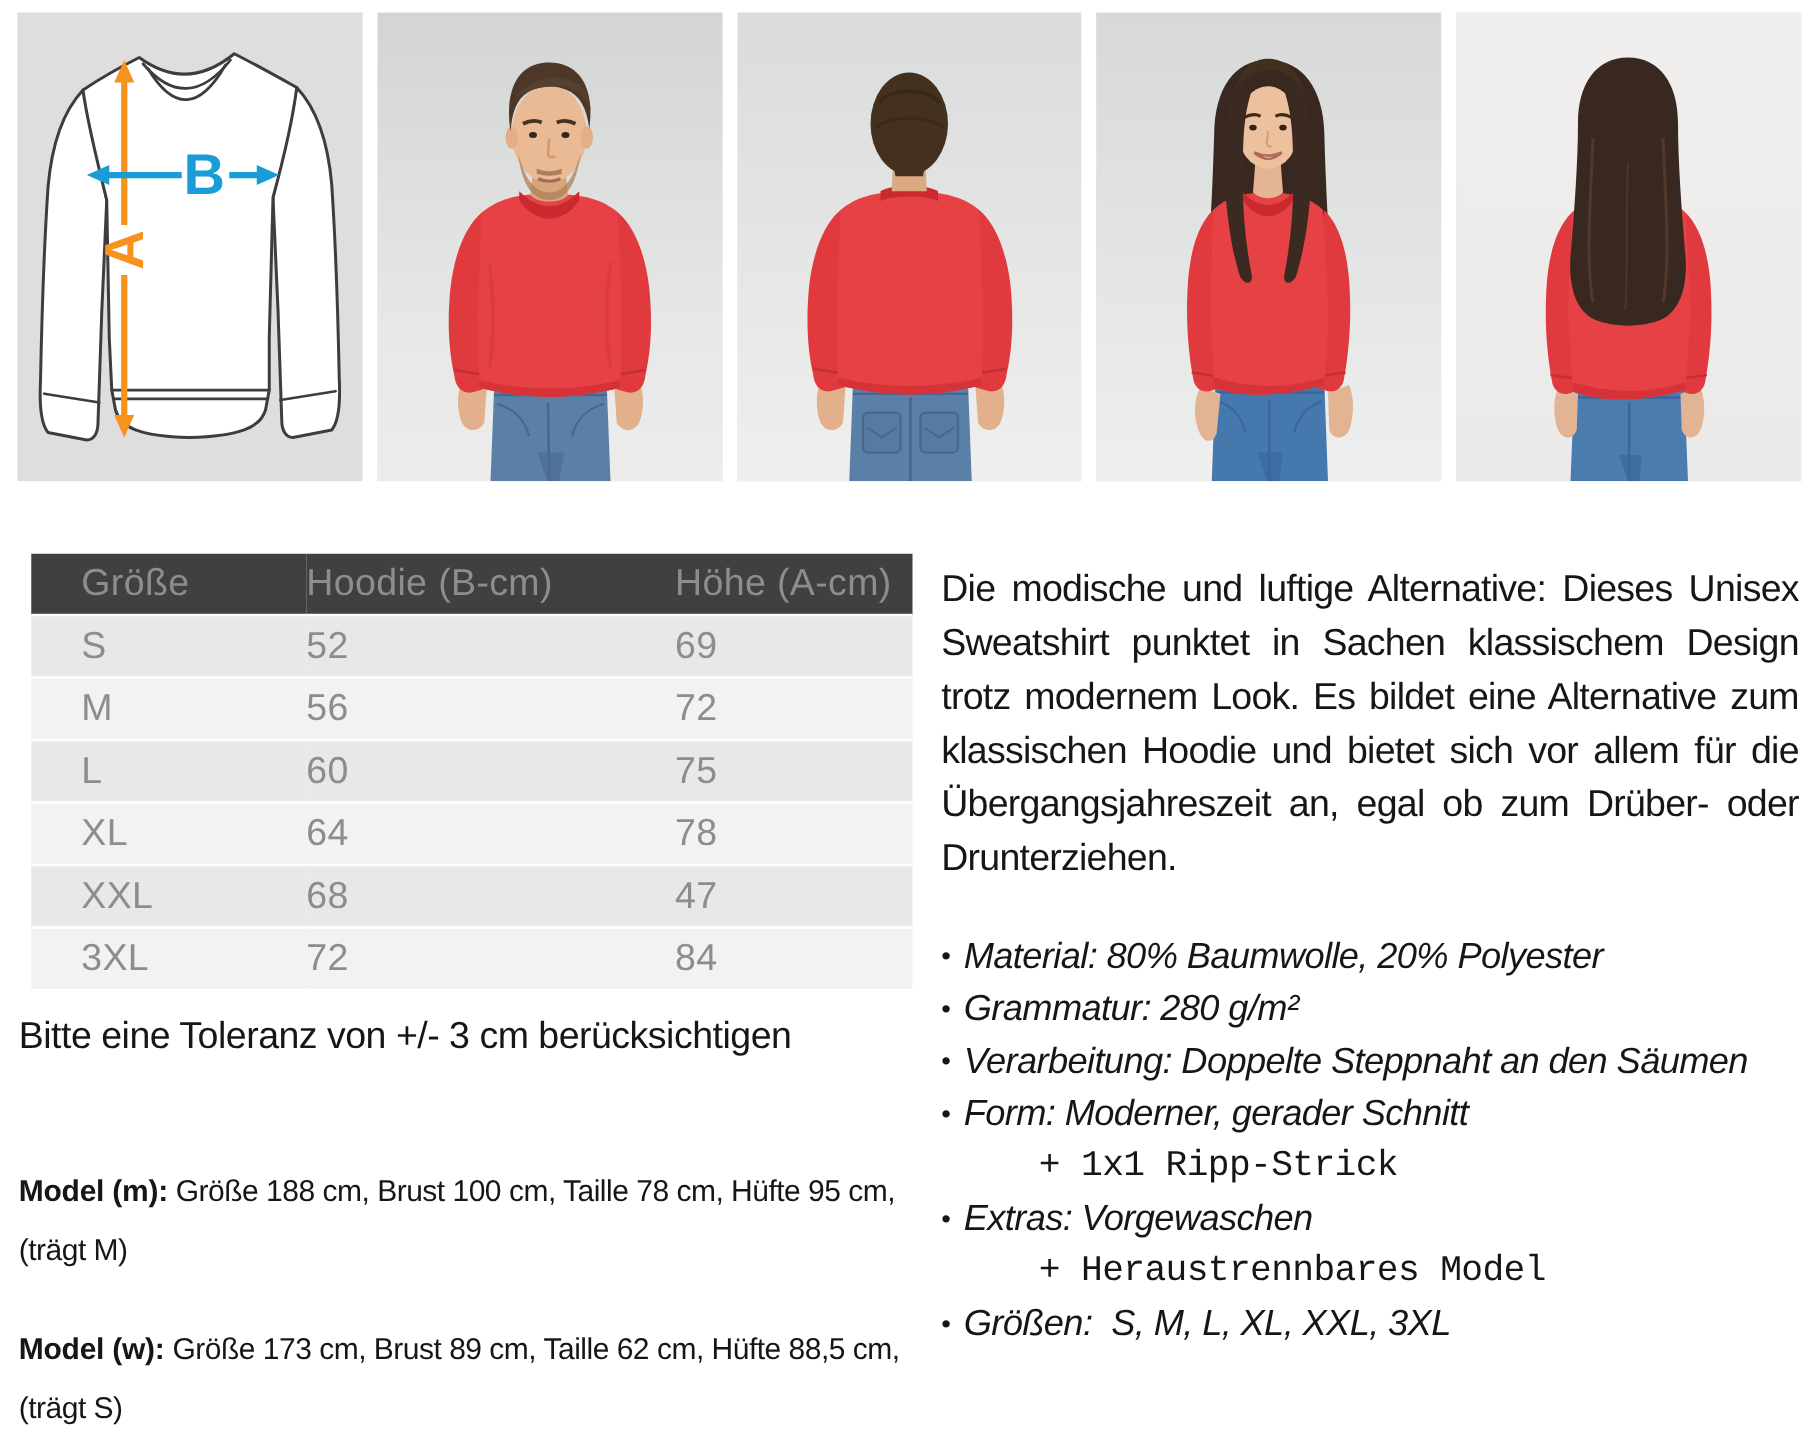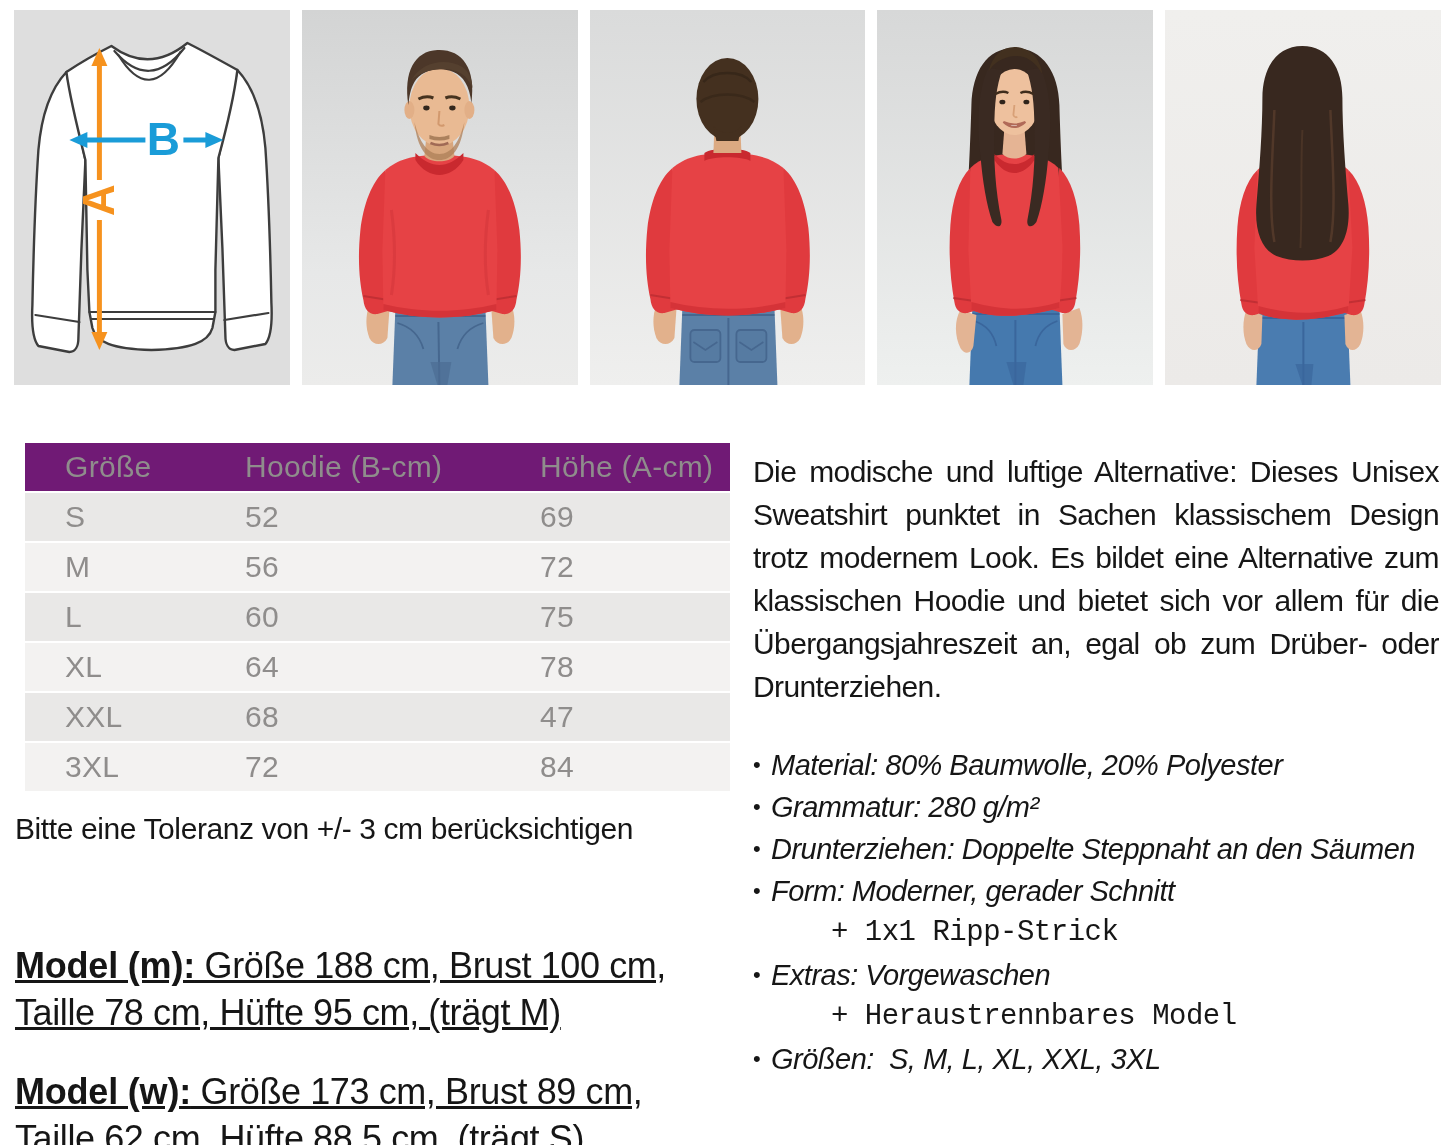--- a/index.html
+++ b/index.html
@@ -15,27 +15,27 @@
   table.size-table{
     position:absolute;left:25px;top:443px;width:705px;border-collapse:collapse;
     font-size:30px;font-weight:300;color:#8f8d8c;table-layout:fixed;letter-spacing:.3px;
   }
   table.size-table th,table.size-table td{
     height:48px;text-align:left;font-weight:300;padding:0;vertical-align:middle;
   }
   table.size-table th:nth-child(1),table.size-table td:nth-child(1){width:180px;padding-left:40px;}
   table.size-table th:nth-child(2),table.size-table td:nth-child(2){width:295px;}
   table.size-table th:nth-child(3),table.size-table td:nth-child(3){width:190px;}
-  table.size-table thead tr{background:#701a75;margin-top:48px;}
+  table.size-table thead tr{background:#404040;margin-top:48px;}
   table.size-table tbody tr{border-top:2px solid #ffffff;}
   table.size-table tbody tr:nth-child(odd){background:#e9e8e7;}
   table.size-table tbody tr:nth-child(even){background:#f3f2f1;}
   
   .tolerance{position:absolute;left:15px;top:812px;font-size:30px;letter-spacing:-0.4px;color:#161616;}
-  .model-info{position:absolute;left:15px;width:708px;font-size:36px;line-height:47px;letter-spacing:-0.4px;color:#161616;text-decoration:underline;}
+  .model-info{position:absolute;left:15px;width:708px;font-size:24px;line-height:47px;letter-spacing:-0.4px;color:#161616;}
   .model-info b{letter-spacing:-0.2px;}
   #model-m{top:906px;}
   #model-w{top:1032px;}
   
   .desc{
     position:absolute;left:753px;top:450px;width:686px;
     font-size:30px;line-height:43px;text-align:justify;letter-spacing:-0.6px;color:#161616;
   }
   .features{
     position:absolute;left:753px;top:744px;width:692px;margin:0;padding:0;list-style:none;
@@ -310,17 +310,17 @@
 <div class="tolerance">Bitte eine Toleranz von +/- 3 cm berücksichtigen</div>
 
 <p class="model-info" id="model-m"><b>Model (m):</b><span> Größe 188 cm, Brust 100 cm, Taille 78 cm, Hüfte 95 cm, (trägt M)</span></p>
 <p class="model-info" id="model-w"><b>Model (w):</b><span> Größe 173 cm, Brust 89 cm, Taille 62 cm, Hüfte 88,5 cm, (trägt S)</span></p>
 
 <div class="desc">Die modische und luftige Alternative: Dieses Unisex Sweatshirt punktet in Sachen klassischem Design trotz modernem Look. Es bildet eine Alternative zum klassischen Hoodie und bietet sich vor allem für die Übergangsjahreszeit an, egal ob zum Drüber- oder Drunterziehen.</div>
 
 <ul class="features">
     <li><span class="dot">•</span><span class="ftext">Material: 80% Baumwolle, 20% Polyester</span></li>
     <li><span class="dot">•</span><span class="ftext">Grammatur: 280 g/m²</span></li>
-    <li><span class="dot">•</span><span class="ftext">Drunterziehen: Doppelte Steppnaht an den Säumen</span></li>
+    <li><span class="dot">•</span><span class="ftext">Verarbeitung: Doppelte Steppnaht an den Säumen</span></li>
     <li><span class="dot">•</span><span class="ftext">Form: Moderner, gerader Schnitt</span><div class="extra">+ 1x1 Ripp-Strick</div></li>
     <li><span class="dot">•</span><span class="ftext">Extras: Vorgewaschen</span><div class="extra">+ Heraustrennbares Model</div></li>
     <li><span class="dot">•</span><span class="ftext">Größen:  S, M, L, XL, XXL, 3XL</span></li>
   </ul>
 
 </body></html>

